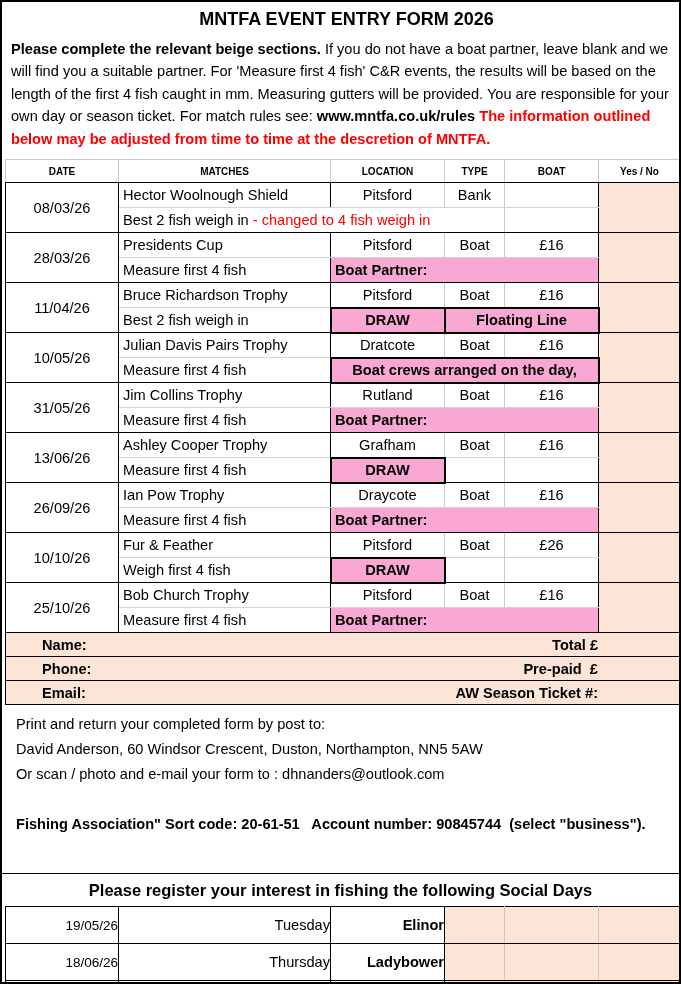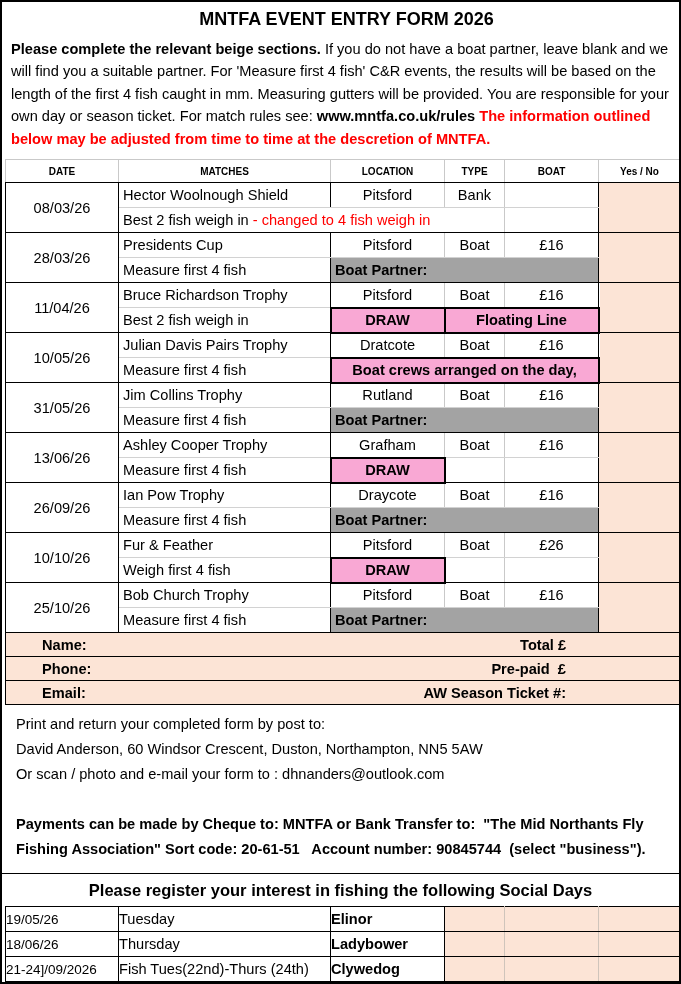--- a/index.html
+++ b/index.html
@@ -73,21 +73,21 @@
 
   
   .hb-sub   { border-bottom: 1px solid #d2d2d2; }   
   .hb-pair  { border-bottom: 1.5px solid #000; }    
 
   .event-table { border: 1.5px solid #000; }
 
   .beige { background: #FCE4D6; }
 
   .partner-cell {
-    background: #a3a3a3;
+    background: #f9a8d4;
     font-weight: bold;
     border-top: 1.5px solid #000;
     border-left: 1.5px solid #000;
     padding-left: 8px;
   }
   .boxed {
     border: 2px solid #000 !important;
     font-weight: bold;
     text-align: center;
     background: #f9a8d4;
@@ -96,21 +96,21 @@
   
   .contact-row td {
     height: 24px;
     background: #FCE4D6;
     border-bottom: 1.5px solid #000;
     font-weight: bold;
     padding: 0;
   }
   .contact-inner { display: flex; align-items: center; height: 100%; }
   .contact-label { padding-left: 36px; white-space: pre; }
-  .contact-right { margin-left: auto; margin-right: 114px; white-space: pre; text-align: center; }
+  .contact-right { margin-left: auto; margin-right: 82px; white-space: pre; text-align: center; }
 
   
   .footer-block {
     padding: 7px 0 0 14px;
     height: 168px;
     font-size: 14.6px;
     line-height: 25px;
   }
   .footer-block .pay { font-weight: bold; white-space: pre-wrap; }
   .advance { text-align: center; padding-right: 10px; font-weight: bold; }
@@ -133,22 +133,22 @@
     font-size: 14.6px;
     border: 1.5px solid #000;
   }
   .social-table col.s1 { width: 113px; }
   .social-table col.s2 { width: 212px; }
   .social-table col.s3 { width: 114px; }
   .social-table col.s4 { width: 60px;  }
   .social-table col.s5 { width: 94px;  }
   .social-table col.s6 { width: 82px;  }
   .social-table td {
-    height: 25px;
-    text-align: left;
+    height: 37px;
+    text-align: right;
     border-bottom: 1.5px solid #000;
     white-space: nowrap;
     overflow: hidden;
   }
   .social-date  { font-size: 13.5px; border-right: 1.5px solid #000; }
   .social-day   { border-right: 1.5px solid #000; }
   .social-venue { font-weight: bold; border-right: 1.5px solid #000; }
   .social-beige { background: #FCE4D6; }
   .sb-mid { border-right: 1px solid #cfc4bb; }
 </style>
@@ -350,21 +350,20 @@
         </td>
       </tr>
     </tbody>
   </table>
 
   <div class="footer-block">
     <div>Print and return  your completed  form by post to:</div>
     <div>David Anderson,  60 Windsor Crescent, Duston, Northampton,  NN5 5AW</div>
     <div>Or scan / photo  and e-mail your  form to : dhnanders@outlook.com</div>
     <div>&nbsp;</div>
-    <div class="pay">Payments can be made by Cheque to: MNTFA or Bank Transfer to:  "The Mid Northants Fly</div>
     <div class="pay">Fishing Association" Sort code: 20-61-51   Account number: 90845744  (select "business").</div>
   </div>
 
   <div class="social-heading">Please register your interest in fishing the following Social Days</div>
 
   <table class="social-table">
     <colgroup>
         <col class="s1">
         <col class="s2">
         <col class="s3">

